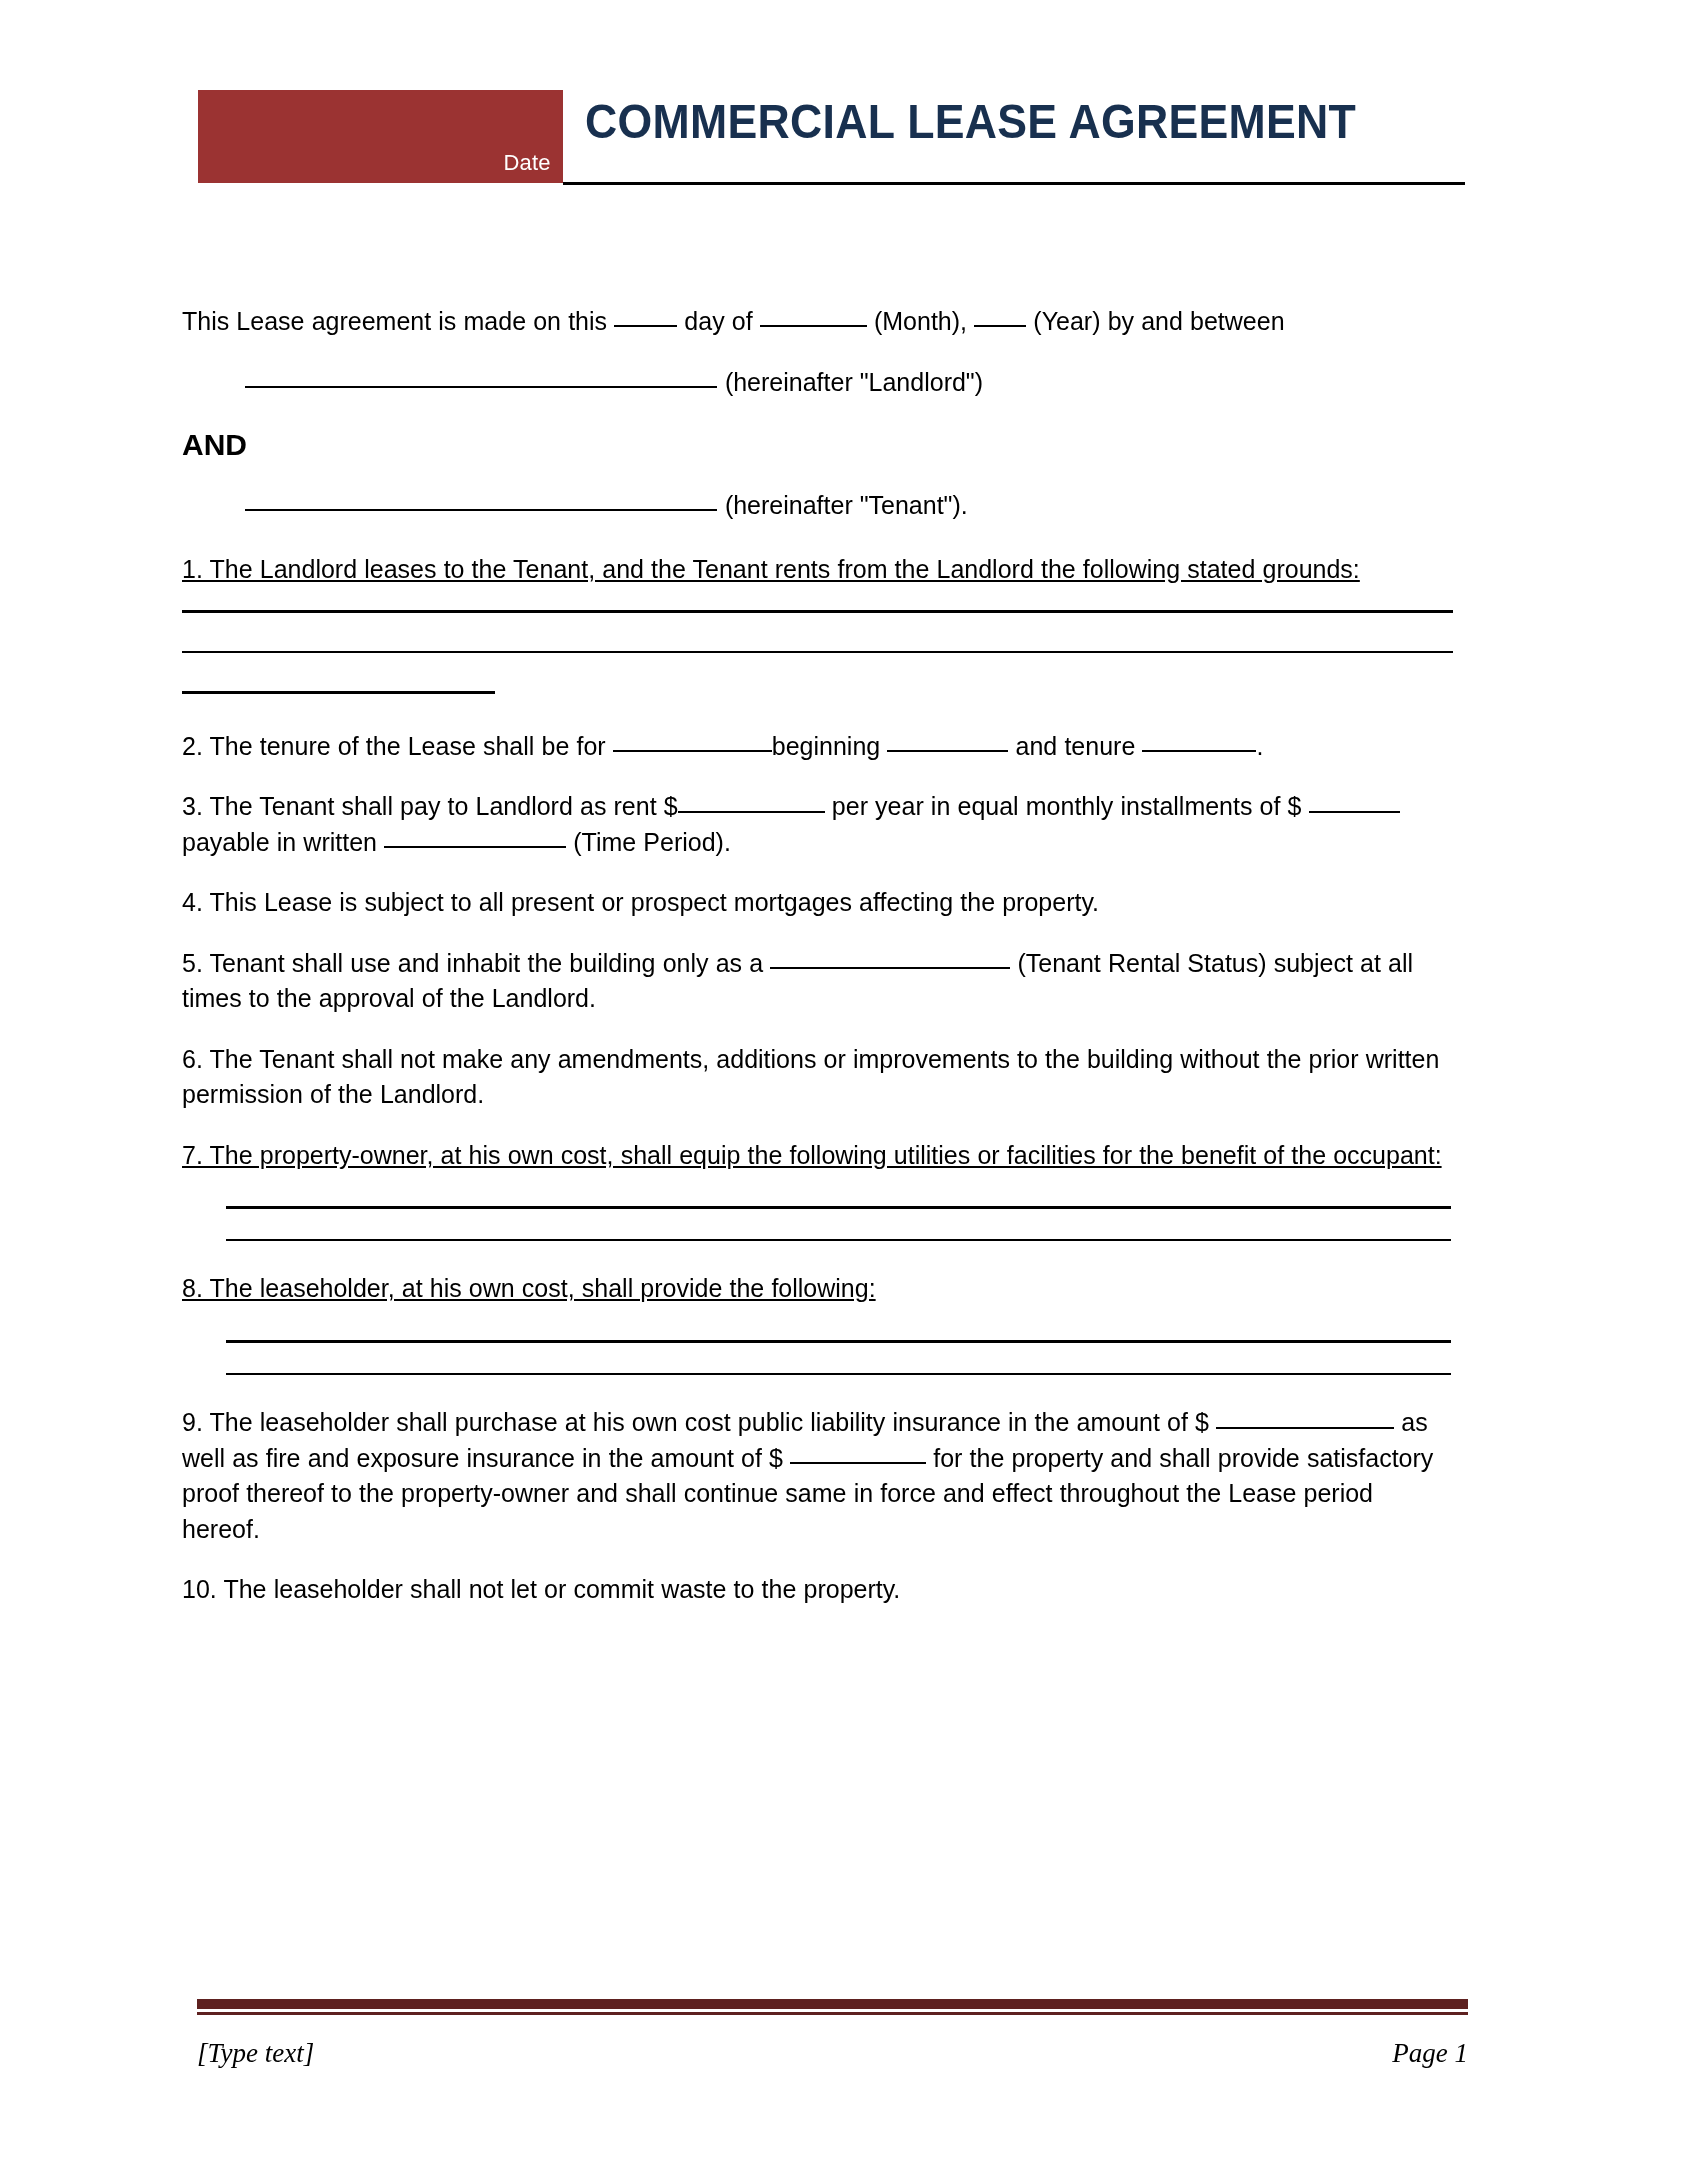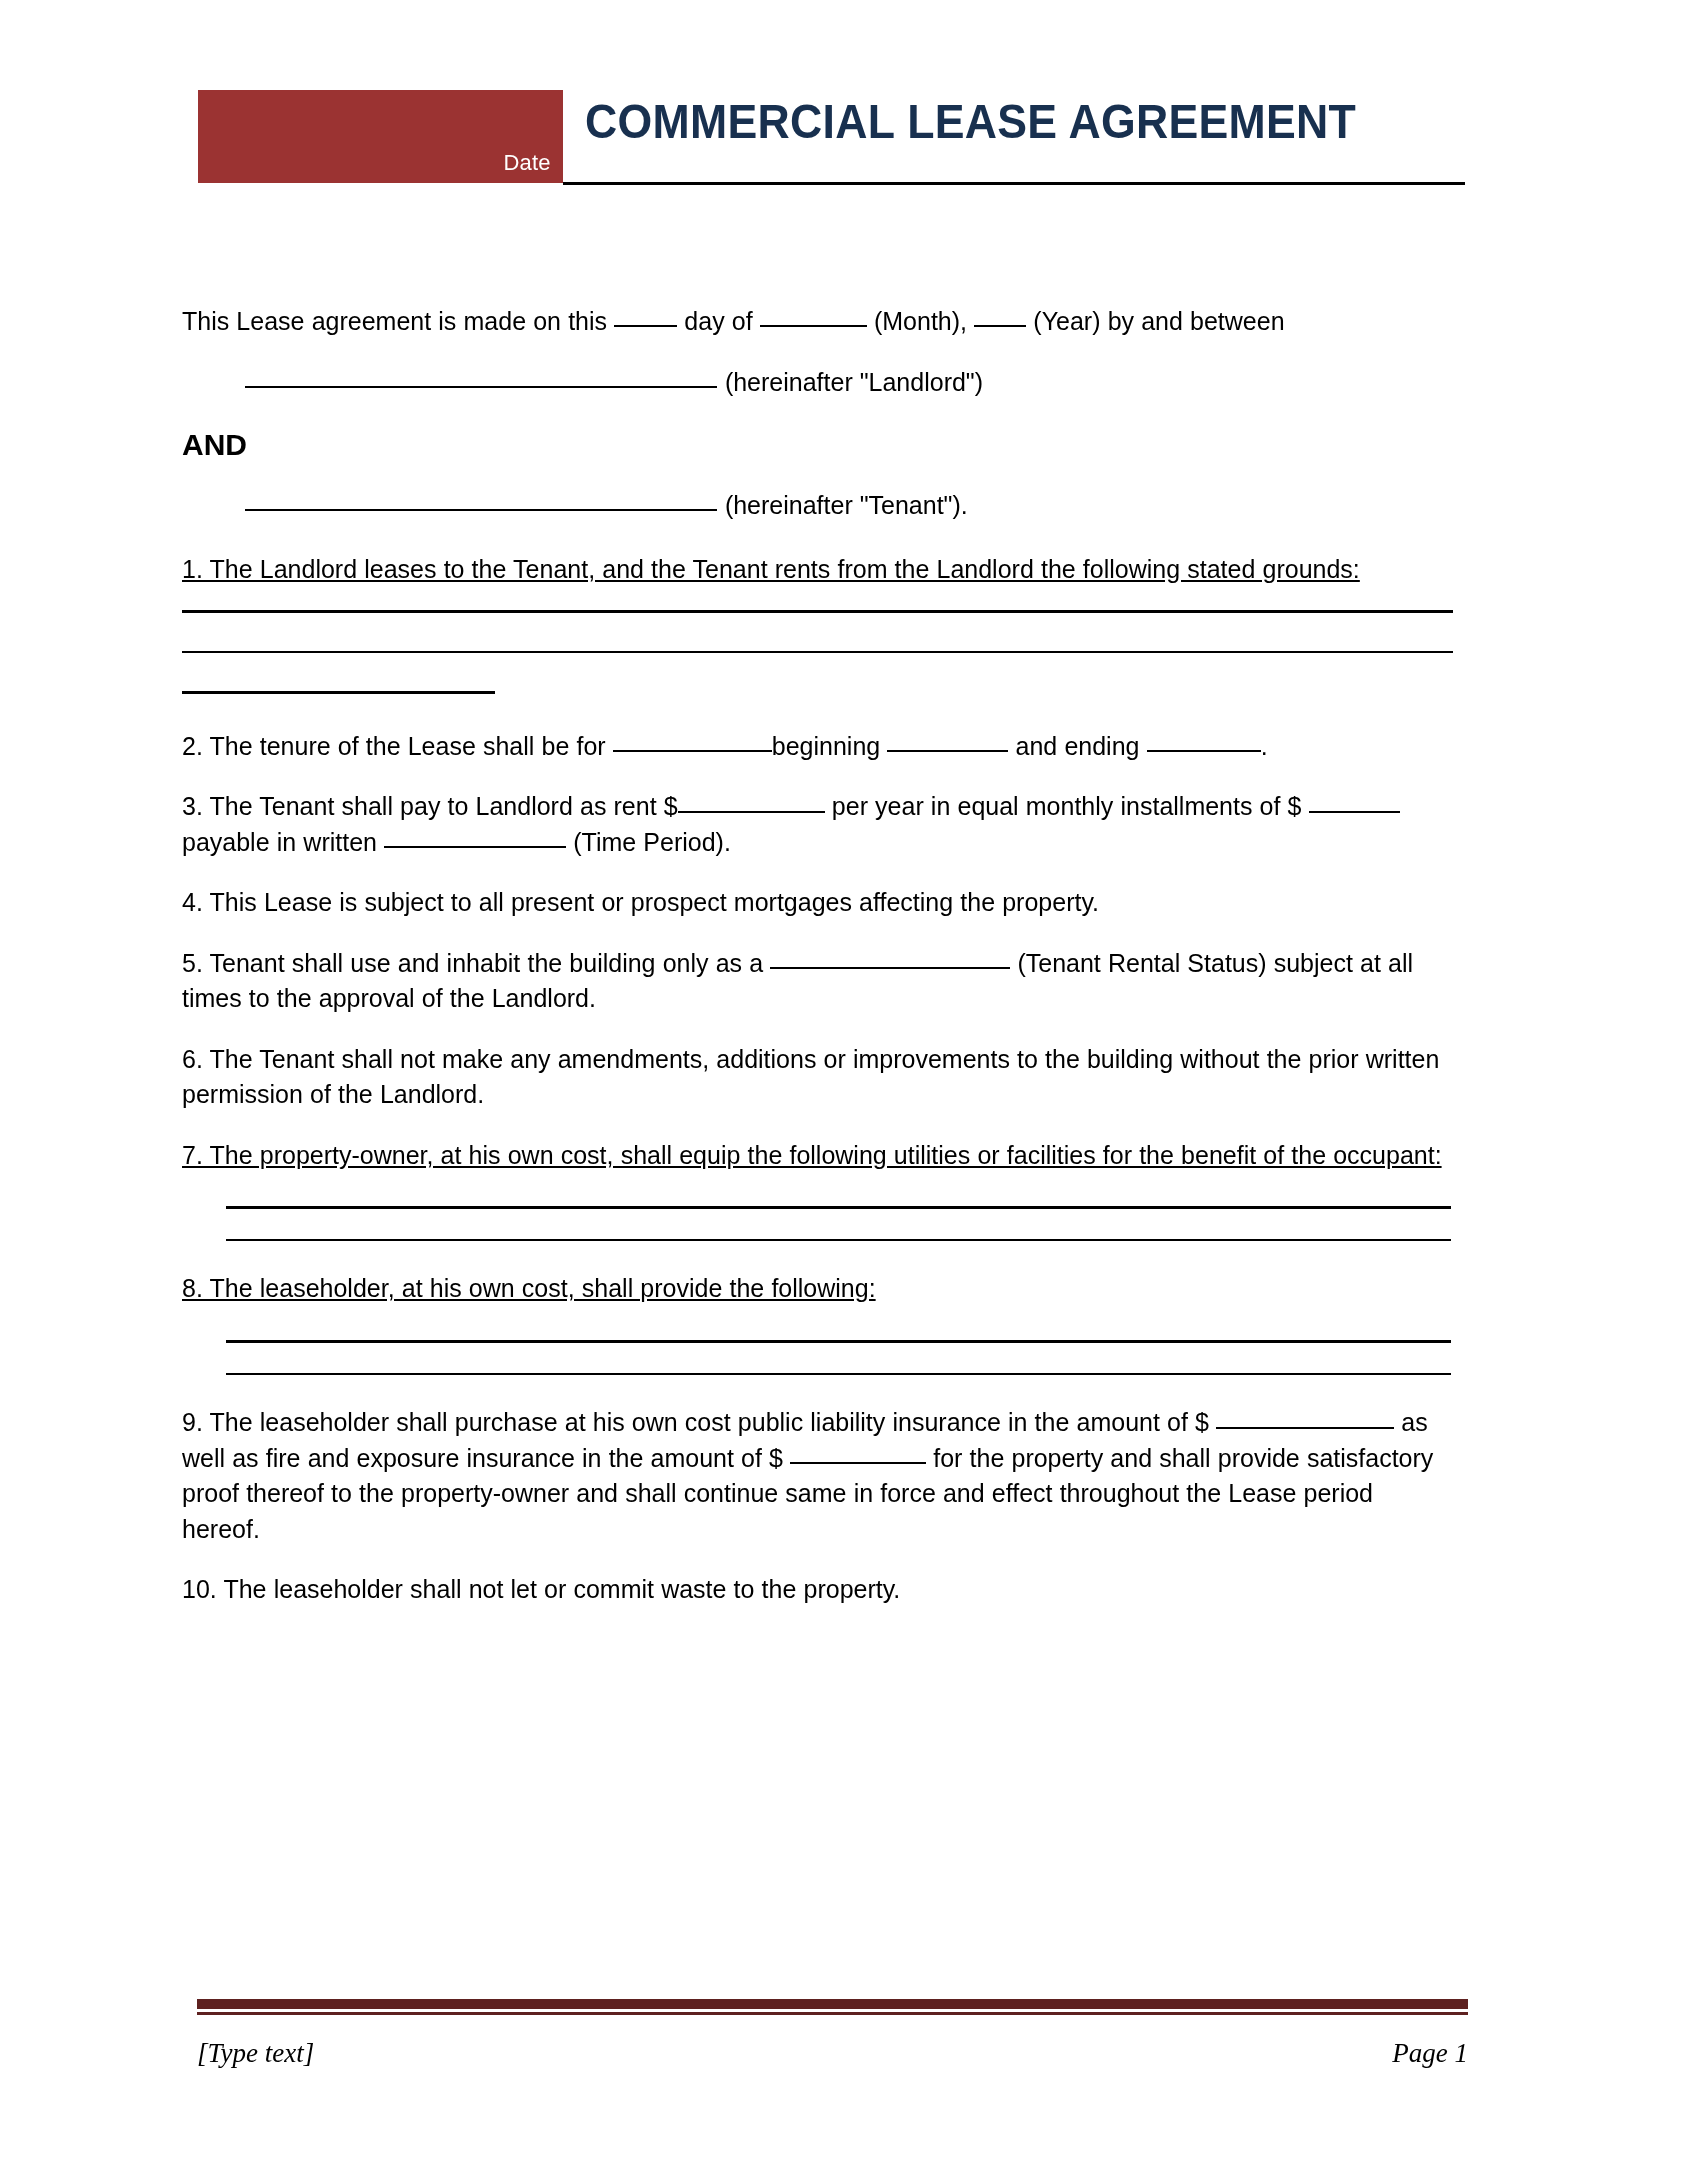--- a/index.html
+++ b/index.html
@@ -219,21 +219,21 @@
     <div class="and-row">AND</div>
 
     <div class="party-row"><span class="party-line"></span><span class="party-caption">(hereinafter "Tenant").</span></div>
 
 
     <p class="para nogap">1. The Landlord leases to the Tenant, and the Tenant rents from the Landlord the following stated grounds:</p>
     <div class="rule-full rule-block-top"></div>
     <div class="rule-full"></div>
     <div class="rule-short"></div>
 
-    <p class="para"><span>2. The tenure of the Lease shall be for </span><span class="blank b-tenure"></span><span>beginning </span><span class="blank b-begin"></span><span> and ending </span><span class="blank b-end"></span><span>.</span></p>
+    <p class="para"><span>2. The tenure of the Lease shall be for </span><span class="blank b-tenure"></span><span>beginning </span><span class="blank b-begin"></span><span> and tenure </span><span class="blank b-end"></span><span>.</span></p>
 
     <p class="para"><span>3. The Tenant shall pay to Landlord as rent $</span><span class="blank b-rent"></span><span> per year in equal monthly installments of $ </span><span class="blank b-inst"></span><span> payable in written </span><span class="blank b-time"></span><span> (Time Period).</span></p>
 
     <p class="para">4. This Lease is subject to all present or prospect mortgages affecting the property.</p>
 
     <p class="para"><span>5. Tenant shall use and inhabit the building only as a </span><span class="blank b-status"></span><span> (Tenant Rental Status) subject at all times to the approval of the Landlord.</span></p>
 
     <p class="para">6. The Tenant shall not make any amendments, additions or improvements to the building without the prior written permission of the Landlord.</p>
 
     <p class="para nogap">7. The property-owner, at his own cost, shall equip the following utilities or facilities for the benefit of the occupant:</p>

